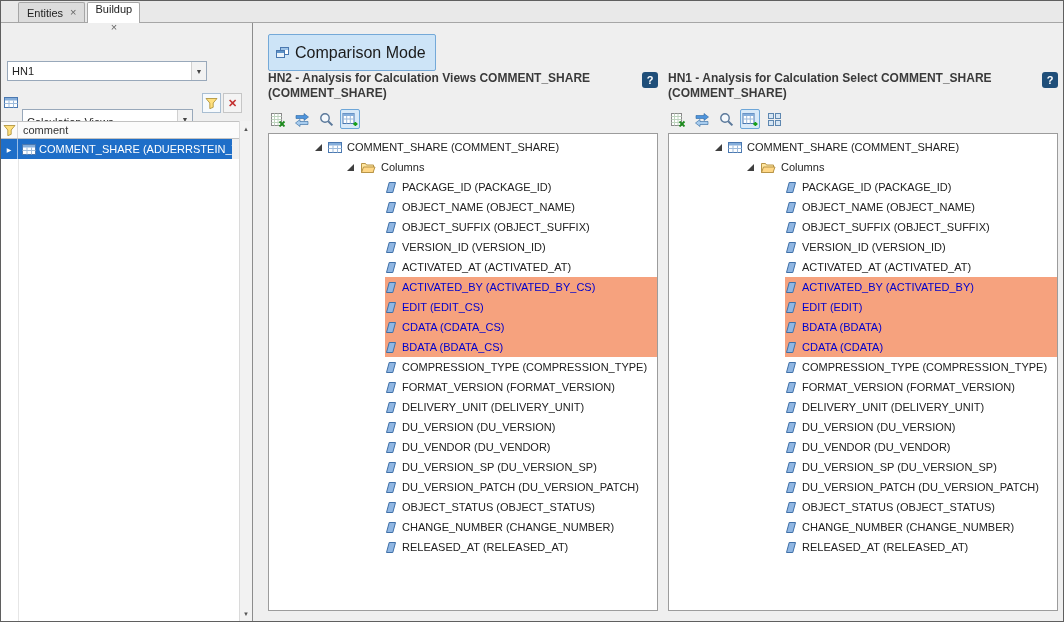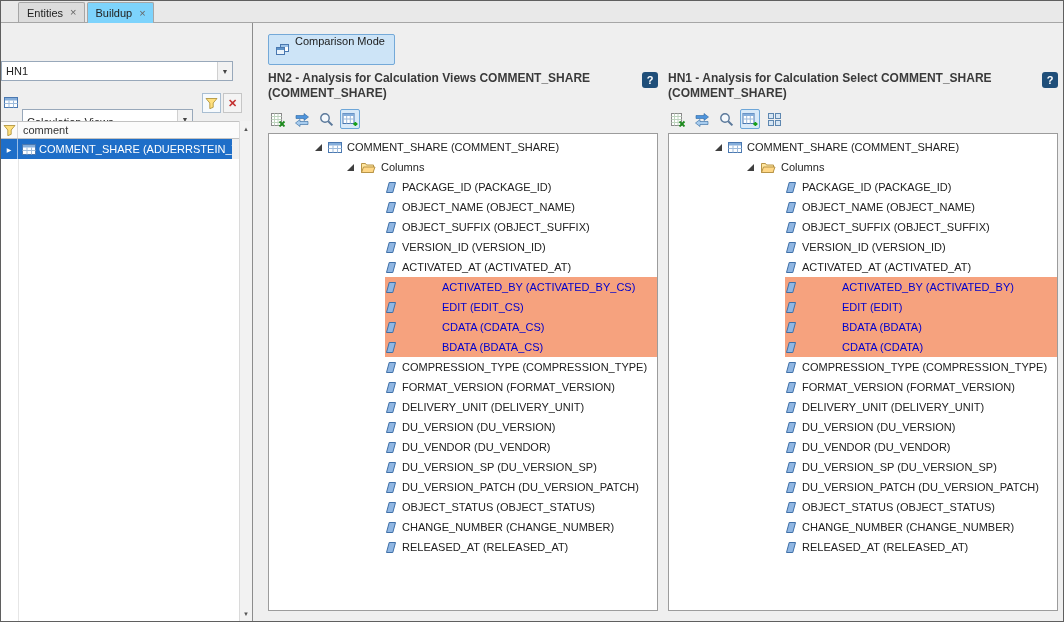--- a/index.html
+++ b/index.html
@@ -2,65 +2,65 @@
 <html style="--diff-highlight: #F6A27E; --diff-text: #0000CC; --selection-bg: #1E6EC8; --accent-blue: #1F4E79;"><head>
 <meta charset="utf-8">
 <style>
   *{box-sizing:border-box;margin:0;padding:0;}
   body{width:1064px;height:622px;font-family:"Liberation Sans",sans-serif;background:#BFBFBF;overflow:hidden;}
   #app{position:relative;width:1064px;height:622px;background:#EFEFEF;border:1px solid #5F5F5F;overflow:hidden;}
 
   
   #tabbar{position:absolute;left:0;top:0;right:0;height:22px;background:#E9E9E9;border-bottom:1px solid #A6A6A6;display:flex;align-items:flex-end;padding-left:17px;}
   .tab{display:flex;align-items:center;gap:7px;height:20px;padding:0 7px 0 8px;font-size:11px;color:#222;background:#DCDCDC;border:1px solid #A6A6A6;border-bottom:none;margin-right:2px;border-radius:2px 2px 0 0;}
-  .tab.active{background:#7dd3fc;height:21px;margin-bottom:-1px;z-index:2;}
+  .tab.active{background:#ffffff;height:21px;margin-bottom:-1px;z-index:2;flex-direction:column;}
   .tab-close{font-size:11px;color:#666;line-height:1;}
 
   
   #sidebar{position:absolute;left:0;top:22px;width:252px;bottom:0;background:#EFEFEF;border-right:1px solid #8C8C8C;}
   .sb-label{height:20px;line-height:19px;padding-left:6px;font-size:11px;color:#222;border-bottom:1px solid #C6C6C6;background:#EDEDED;}
   .combo{position:absolute;height:20px;background:#fff;border:1px solid #98A8BA;display:flex;align-items:center;font-size:11px;color:#222;}
   .combo .cv{flex:1;padding-left:4px;white-space:nowrap;overflow:hidden;}
   .combo .ca{width:15px;height:100%;display:flex;align-items:center;justify-content:center;font-size:7px;color:#444;border-left:1px solid #D0D0D0;background:#F2F2F2;}
-  #combo-system{left:0;top:38px;width:232px;}
+  #combo-system{left:6px;top:38px;width:200px;}
   #combo-entity{left:21px;top:86px;width:171px;align-items:flex-end;}
   #entity-icon{position:absolute;left:3px;top:73px;}
   .sb-btn{position:absolute;top:70px;width:19px;height:20px;border:1px solid #A9BED2;background:#F6FAFD;display:flex;align-items:center;justify-content:center;}
   #btn-filter{left:201px;}
   #btn-clear{left:222px;border-color:#C6C6C6;background:#F4F4F4;color:#C43232;font-weight:bold;font-size:11px;}
   #sb-table-header{position:absolute;left:0;top:98px;right:13px;height:18px;background:#FBFBFB;border-top:1px solid #C2C2C2;border-bottom:1px solid #C2C2C2;display:flex;font-size:11px;color:#333;}
   .gutter{width:17px;border-right:1px solid #D8D8D8;display:flex;align-items:center;justify-content:center;flex:none;}
   #sb-table-header .hcell{flex:1;display:flex;align-items:center;padding-left:5px;}
   #sb-row{position:absolute;left:0;top:116px;right:20px;height:20px;display:flex;background:var(--selection-bg);color:#fff;font-size:11px;align-items:center;justify-content:flex-end;}
   #sb-row .gutter{height:100%;border-right:1px solid rgba(255,255,255,.55);font-size:6px;color:#fff;}
   #sb-row .icon{margin:0 3px 0 4px;}
   #sb-row .rlbl{white-space:nowrap;overflow:hidden;}
   #sb-list{position:absolute;left:0;top:136px;right:13px;bottom:0;background:#fff;}
   #sb-list::before{content:"";position:absolute;left:17px;top:0;bottom:0;width:1px;background:#E6E6E6;}
   #sb-scroll{position:absolute;top:98px;right:0;width:13px;bottom:0;background:#F2F2F2;border-left:1px solid #DADADA;}
   .sb-arrow{position:absolute;left:0;width:12px;height:13px;display:flex;align-items:center;justify-content:center;font-size:6px;color:#555;}
   #sb-up{top:1px;} #sb-down{bottom:1px;}
 
   
   #main{position:absolute;left:253px;top:22px;right:0;bottom:0;background:#EFEFEF;}
-  #comparison-btn{position:absolute;left:14px;top:11px;height:31px;display:flex;gap:5px;padding:0 9px 0 6px;background:#CDE4F7;border:1px solid #74A9D8;border-radius:2px;font-size:11px;color:#1a1a1a;}
+  #comparison-btn{position:absolute;left:14px;top:11px;height:37px;display:flex;align-items:center;gap:5px;padding:0 9px 0 6px;background:#CDE4F7;border:1px solid #74A9D8;border-radius:2px;font-size:16px;color:#1a1a1a;}
   .panel{position:absolute;top:48px;width:390px;bottom:10px;}
   #panel-left{left:14px;} #panel-right{left:414px;}
   .panel-header{display:flex;gap:10px;align-items:flex-start;}
   .panel-title{flex:1;font-size:12px;font-weight:bold;color:#3A3A3A;line-height:15px;}
   .help-btn{width:16px;height:16px;flex:none;background:var(--accent-blue);border-radius:3px;color:#fff;font-size:11px;font-weight:bold;display:flex;align-items:center;justify-content:center;margin-top:1px;}
   .panel-toolbar{position:absolute;top:38px;left:0;display:flex;gap:4px;align-items:center;}
   .tool{width:20px;height:20px;display:flex;align-items:center;justify-content:center;border:1px solid transparent;border-radius:2px;}
   .tool.active{border-color:#6DA6D8;background:#D8E9F8;}
   .tree{position:absolute;top:62px;left:0;right:0;bottom:0;border:1px solid #9C9C9C;background:#fff;overflow:hidden;padding-top:3px;padding-left:38px;}
 
   
   .trow{height:20px;display:flex;align-items:center;font-size:11px;color:#222;white-space:nowrap;}
   .trow .lbl{margin-left:5px;}
-  .trow.hl{background:var(--diff-highlight);gap:40px;}
+  .trow.hl{background:var(--diff-highlight);}
   .trow.hl .lbl{color:var(--diff-text);}
   .ind0{margin-left:8px;} .ind1{margin-left:40px;} .ind2{margin-left:78px;}
   .twisty{width:0;height:0;border-bottom:7px solid #3F3F3F;border-left:7px solid transparent;margin-right:6px;flex:none;}
   .icon{display:inline-flex;align-items:center;flex:none;}
   .icon svg{display:block;}
 </style>
 </head>
 <body>
 
 <div id="app">

